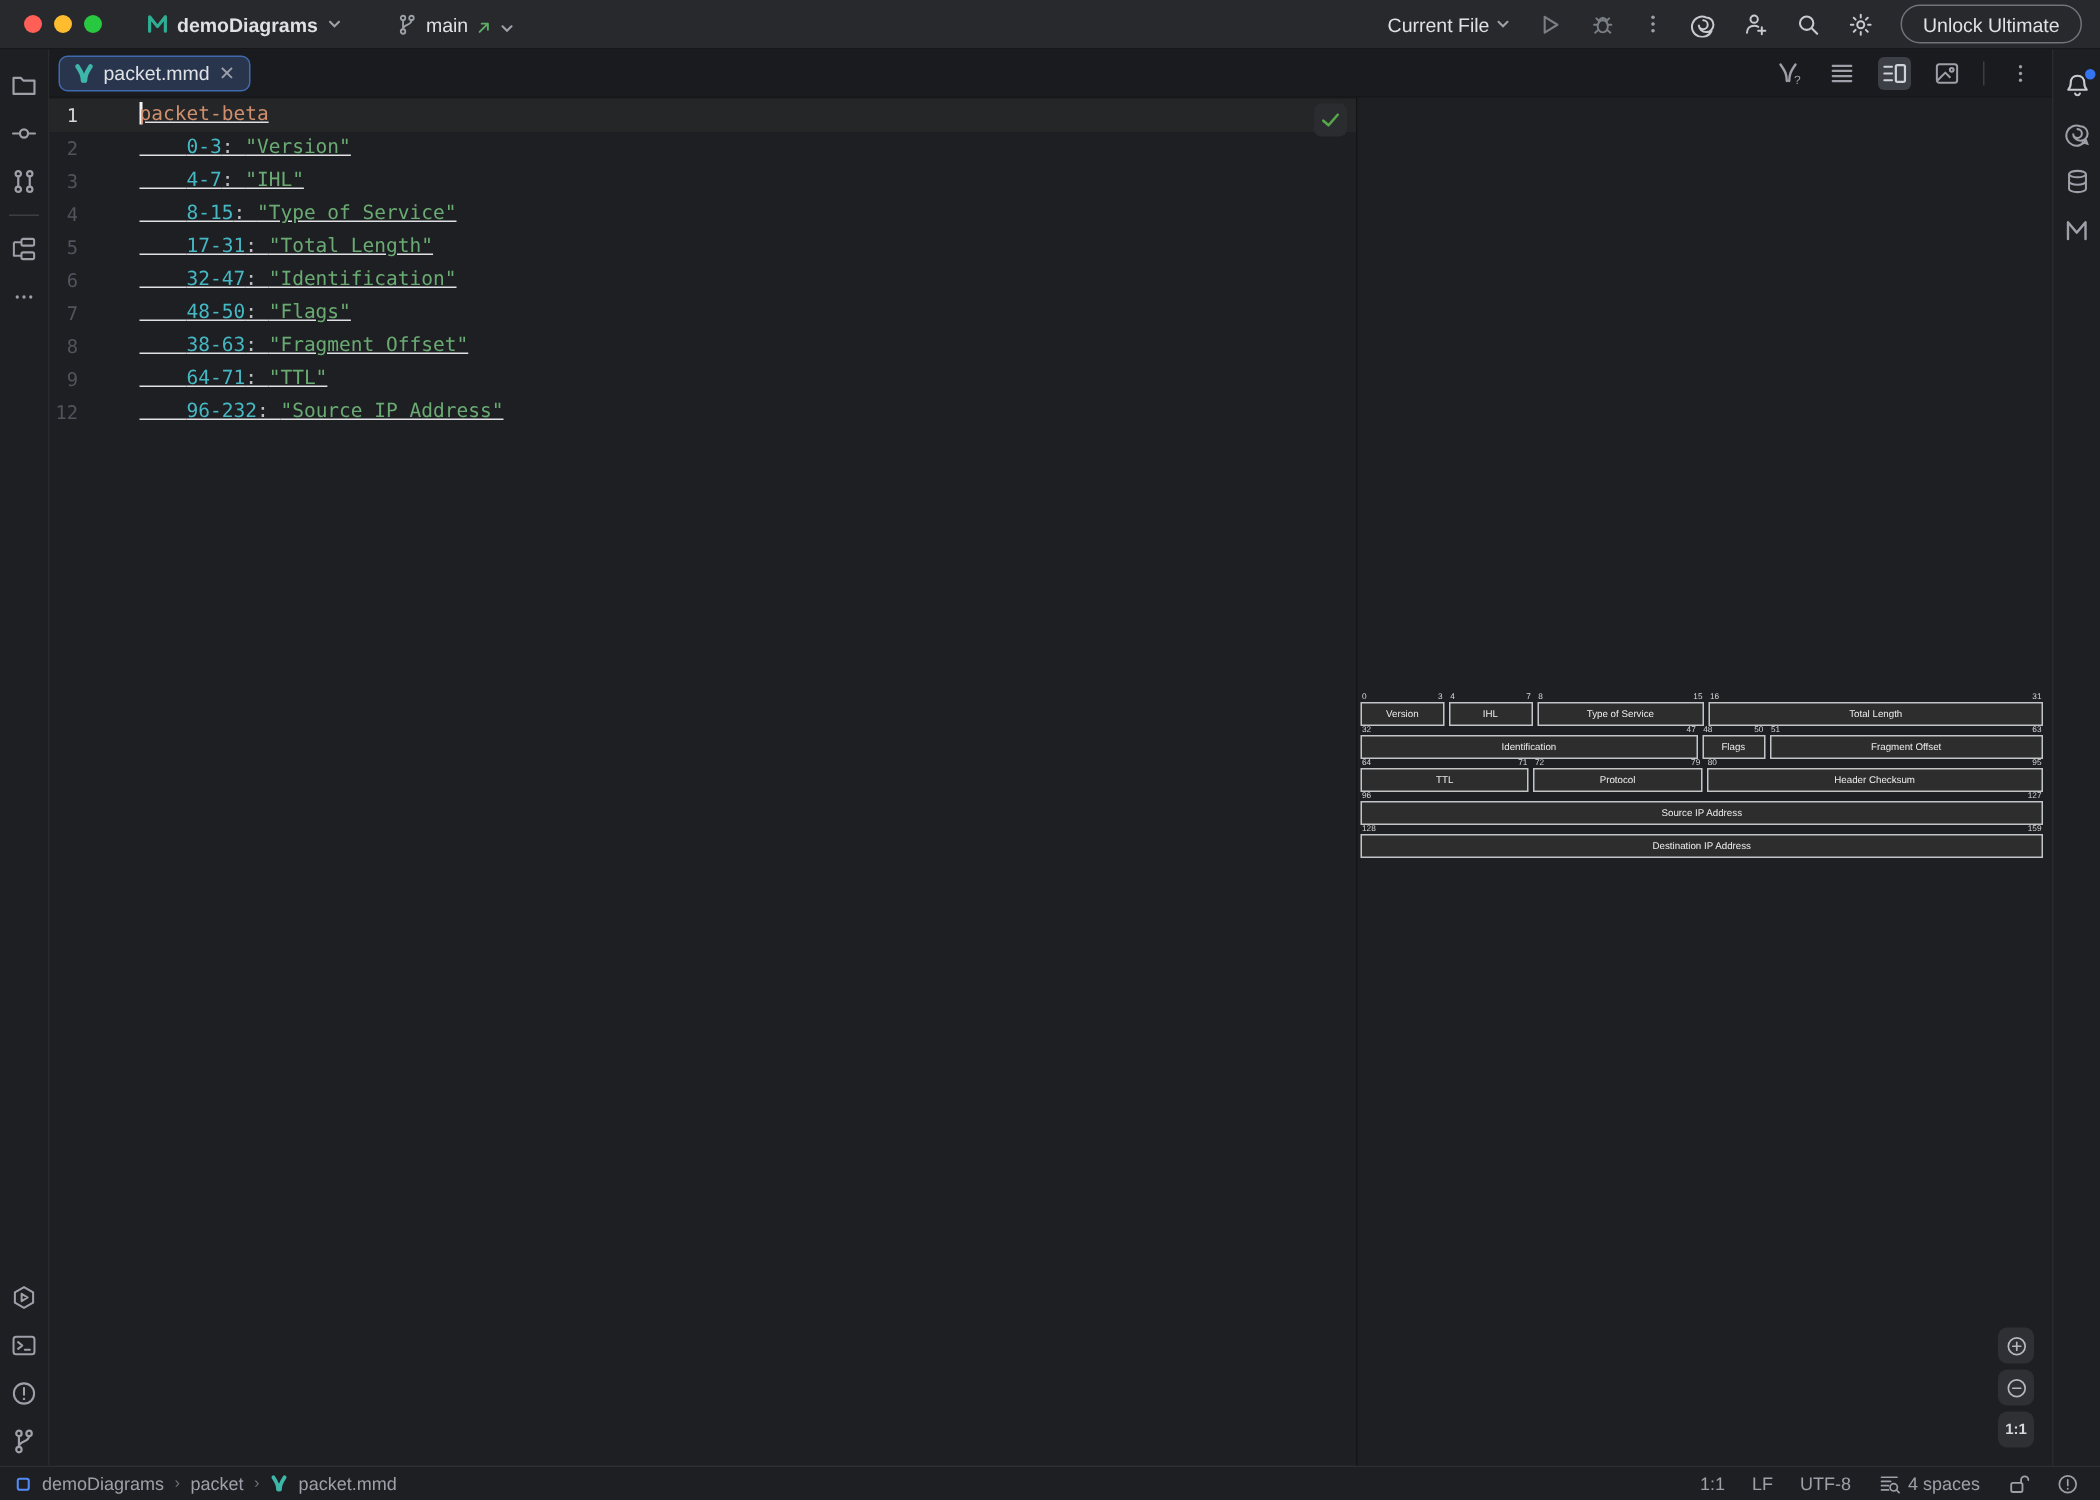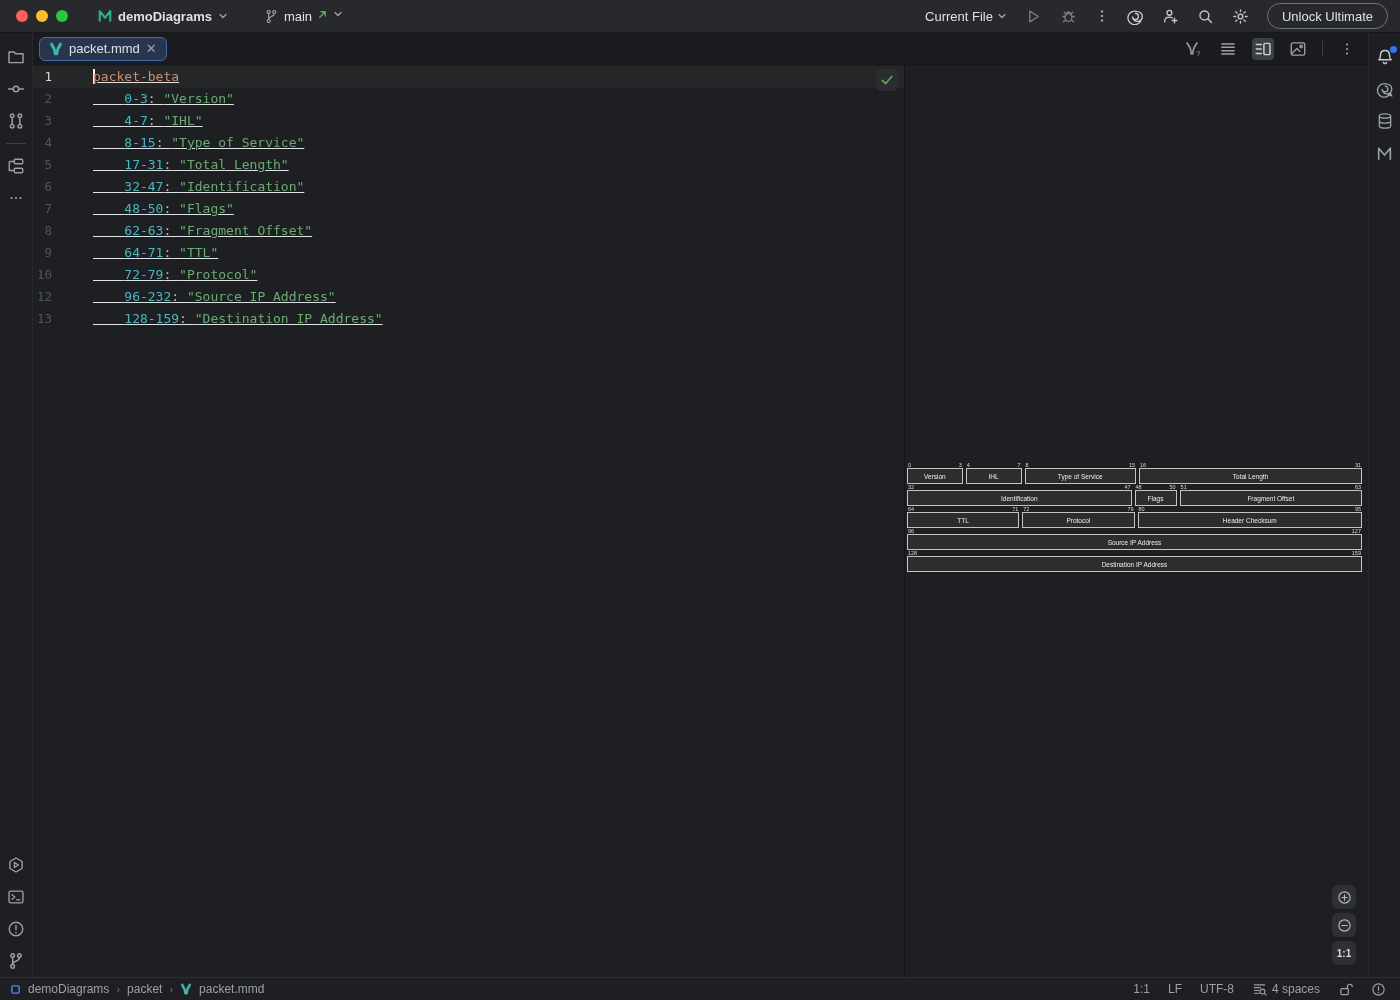--- a/index.html
+++ b/index.html
@@ -6,21 +6,21 @@
   html,body { width:1400px; height:1000px; background:#1e1f22; overflow:hidden;
     font-family:"Liberation Sans", sans-serif; color:#dfe1e5; }
   .window { position:relative; width:1400px; height:1000px; background:#1e1f22; }
 
   
   .titlebar { height:33px; background:#27292c; border-bottom:1px solid #161719;
     display:flex; align-items:center; padding:0 12px 0 16px; }
   .traffic { display:flex; gap:8px; align-items:center; }
   .tl { width:12px; height:12px; border-radius:50%; }
   .proj { display:flex; align-items:center; gap:6px; margin-left:30px; font-size:13px; font-weight:700; cursor:default; }
-  .branch { display:flex; align-items:flex-start; gap:5px; margin-left:36px; font-size:13px; }
+  .branch { display:flex; align-items:flex-end; gap:5px; margin-left:36px; font-size:13px; }
   .tb-right { margin-left:auto; display:flex; align-items:center; gap:18px; }
   .runcfg { display:flex; align-items:center; gap:4px; font-size:13px; color:#dfe1e5; }
   .icon { display:inline-flex; align-items:center; justify-content:center; }
   .pill { border:1px solid #6f737a; border-radius:13px; height:26px; padding:0 14px;
     font-size:13px; display:flex; align-items:center; color:#dfe1e5; background:transparent; }
   svg { display:block; }
 
   
   .main { display:flex; height:944px; }
   .rail { width:33px; display:flex; flex-direction:column; align-items:center; background:#1e1f22; }
@@ -332,37 +332,29 @@
               <div class="code-line">
                 <div class="ln">6</div>
                 <div class="code-text"><span class="tk-pln">    </span><span class="tk-num">32-47</span><span class="tk-pln">: </span><span class="tk-str">"Identification"</span></div>
               </div>
               <div class="code-line">
                 <div class="ln">7</div>
                 <div class="code-text"><span class="tk-pln">    </span><span class="tk-num">48-50</span><span class="tk-pln">: </span><span class="tk-str">"Flags"</span></div>
               </div>
               <div class="code-line">
                 <div class="ln">8</div>
-                <div class="code-text"><span class="tk-pln">    </span><span class="tk-num">62-63</span><span class="tk-pln">: </span><span class="tk-str">"Fragment Offset"</span></div>
+                <div class="code-text"><span class="tk-pln">    </span><span class="tk-num">38-63</span><span class="tk-pln">: </span><span class="tk-str">"Fragment Offset"</span></div>
               </div>
               <div class="code-line">
                 <div class="ln">9</div>
                 <div class="code-text"><span class="tk-pln">    </span><span class="tk-num">64-71</span><span class="tk-pln">: </span><span class="tk-str">"TTL"</span></div>
               </div>
               <div class="code-line">
-                <div class="ln">10</div>
-                <div class="code-text"><span class="tk-pln">    </span><span class="tk-num">72-79</span><span class="tk-pln">: </span><span class="tk-str">"Protocol"</span></div>
-              </div>
-              <div class="code-line">
                 <div class="ln">12</div>
                 <div class="code-text"><span class="tk-pln">    </span><span class="tk-num">96-232</span><span class="tk-pln">: </span><span class="tk-str">"Source IP Address"</span></div>
-              </div>
-              <div class="code-line">
-                <div class="ln">13</div>
-                <div class="code-text"><span class="tk-pln">    </span><span class="tk-num">128-159</span><span class="tk-pln">: </span><span class="tk-str">"Destination IP Address"</span></div>
               </div>
             </div>
           <div class="inspect">
             <svg width="14" height="14" viewBox="0 0 16 16">
                 <path d="M2.5 8.5 L6.5 12 L13.5 4" fill="none" stroke="#57a64a" stroke-width="2" stroke-linecap="round" stroke-linejoin="round"></path>
               </svg>
           </div>
         </div>
 
         <div class="preview-pane">

